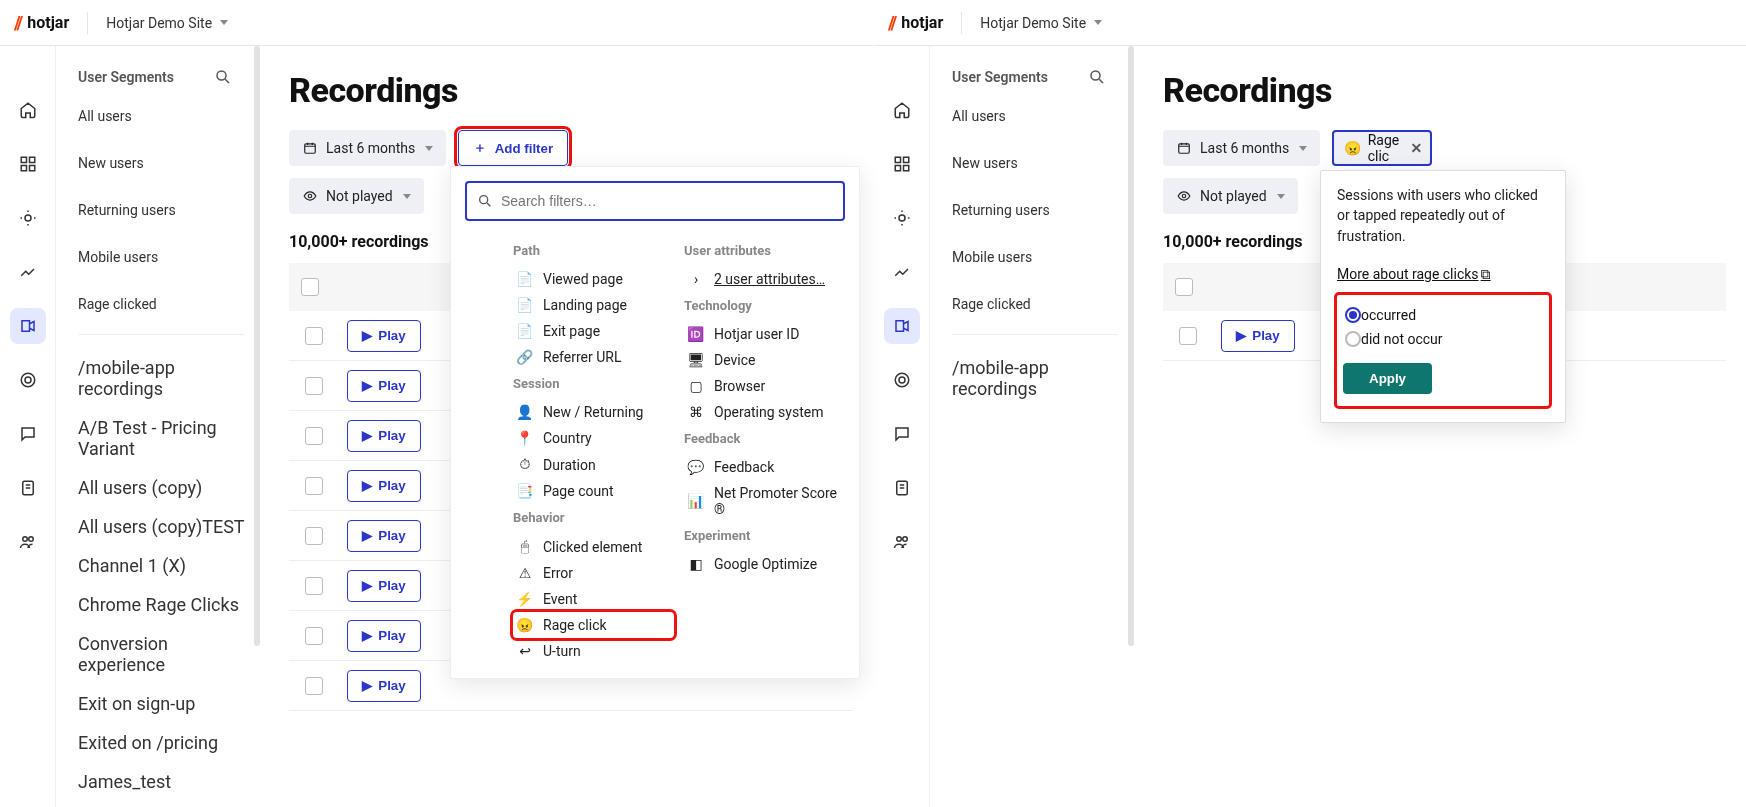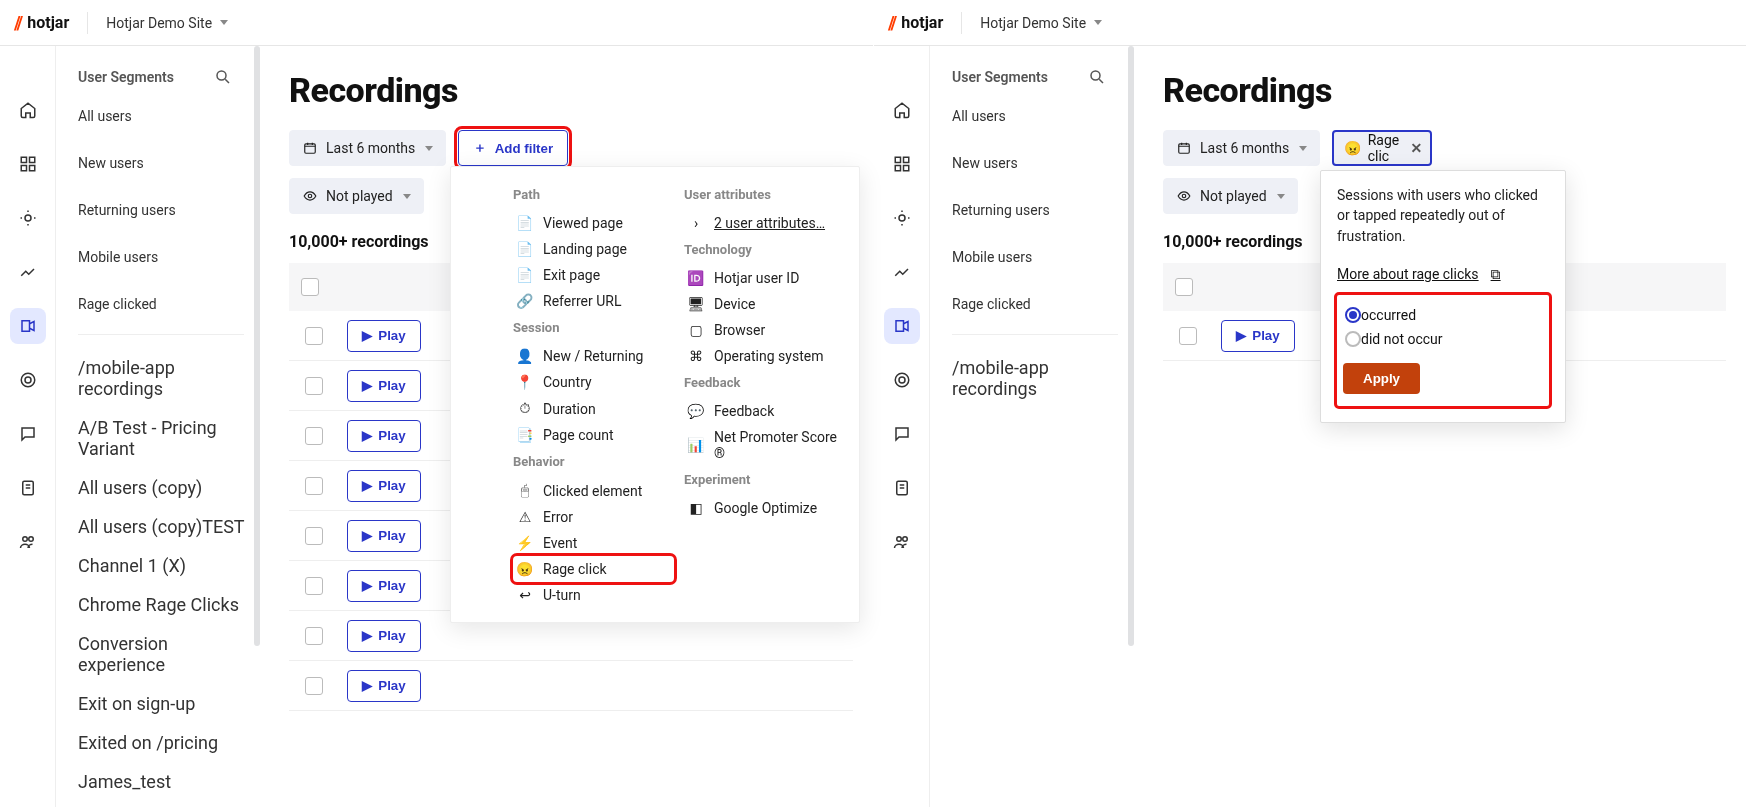--- a/index.html
+++ b/index.html
@@ -119,27 +119,27 @@
 .link-u { text-decoration: underline; }
 
 
 .rage-pop {
   position:absolute; top:170px; left:1320px; width:246px;
   background:#fff; border:1px solid #ddd; border-radius:2px;
   box-shadow:0 6px 24px rgba(0,0,0,0.12);
   padding:14px 16px 16px; z-index:60;
 }
 .rage-pop p { font-size:14px; color:#222; line-height:1.45; margin-bottom:20px;}
-.rage-more { text-decoration: underline; display:inline-flex; align-items:center; gap:12px; margin-bottom:12px;}
+.rage-more { text-decoration: underline; display:inline-flex; align-items:center; gap:2px; margin-bottom:12px;}
 .opts { outline:3px solid #e11; padding:8px 6px 12px; border-radius:2px; }
 .radio-row { display:flex; align-items:center; padding:4px 2px;}
 .radio { width:16px; height:16px; border-radius:50%; border:2px solid #2a36c8; display:flex; align-items:center; justify-content:center;}
 .radio.unsel { border-color:#bbb;}
 .radio .dot{ width:8px;height:8px;border-radius:50%;background:#2a36c8;}
-.apply-btn { margin-top:12px; background:#c2410c; color:#fff; border:none; padding:8px 20px; font-weight:700; border-radius:4px;}
+.apply-btn { margin-top:12px; background:#0f766e; color:#fff; border:none; padding:8px 26px; font-weight:700; border-radius:4px;}
 
 .small-icon { color:#555; }
 svg { display:block; }
 </style>
 </head>
 <body>
 
 <div class="canvas">
 
   <div class="half left">
@@ -484,20 +484,29 @@
                 <span>▶</span>
                 <span>Play</span>
               </button>
             </div>
           </div>
       </div>
     </div>
   </div>
 
   <div class="filter-panel">
+    <div class="search-wrap">
+      <span class="small-icon">
+          <svg width="16" height="16" viewBox="0 0 24 24" fill="none" stroke="currentColor" stroke-width="2">
+            <circle cx="10" cy="10" r="6"></circle>
+            <path d="M20 20l-5-5"></path>
+          </svg>
+        </span>
+      <input placeholder="Search filters…" style="">
+    </div>
     <div class="two-col">
       <div class="col">
         <div class="grp-title">Path</div>
         <div class="grp-item">
             <span class="icon16">📄</span>
             <span>Viewed page</span>
           </div>
         <div class="grp-item">
             <span class="icon16">📄</span>
             <span>Landing page</span>

